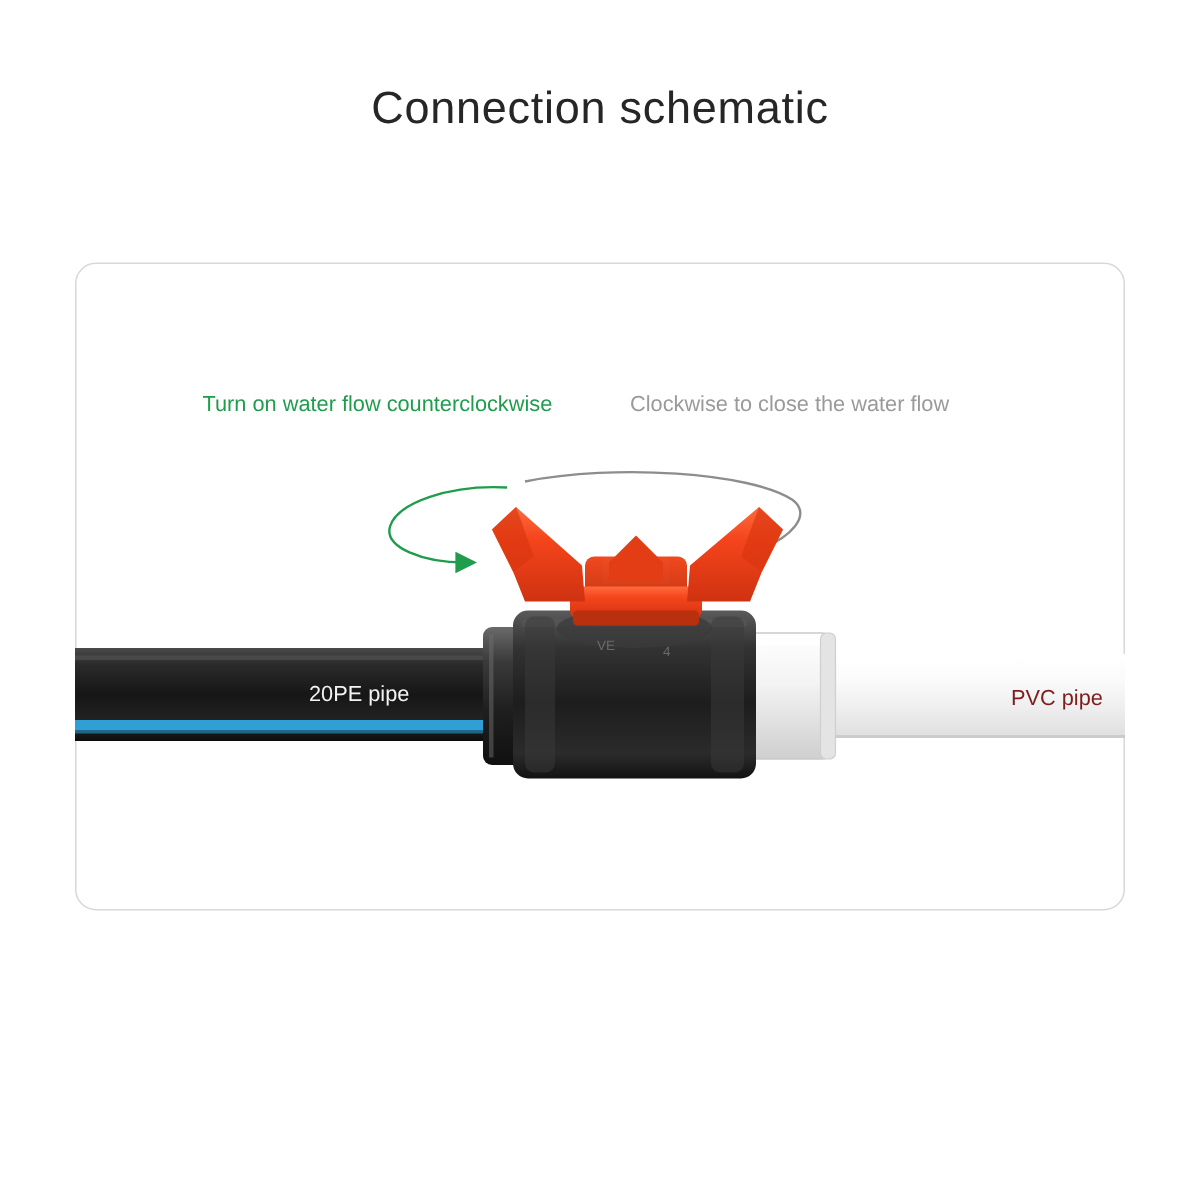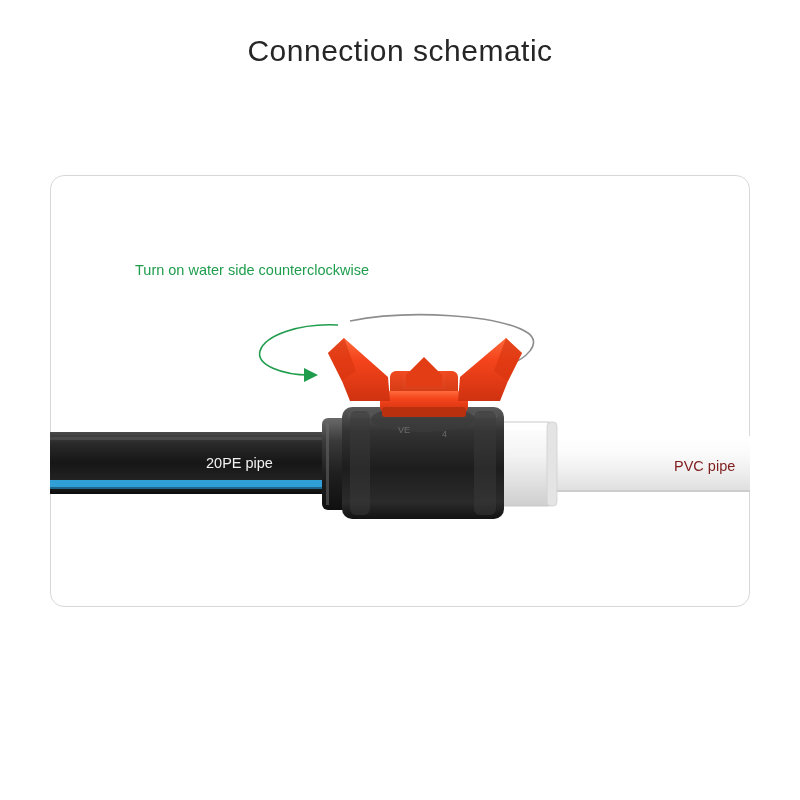--- a/index.html
+++ b/index.html
@@ -14,21 +14,21 @@
     overflow: hidden;
     position: relative;
   }
   .page {
     position: relative;
     width: 800px;
     height: 800px;
   }
   .title {
     position: absolute;
-    top: 34px;
+    top: 56px;
     left: 0;
     width: 800px;
     text-align: center;
     font-size: 30px;
     color: #262626;
     font-weight: 400;
     letter-spacing: 0.5px;
   }
   .card {
     position: absolute;
@@ -101,21 +101,22 @@
 </style>
 </head>
 <body>
 
 <div class="page">
 
   <div class="title">Connection schematic</div>
 
   <div class="card"></div>
 
-  <div class="label-ccw">Turn on water side counterclockwise</div>
+  <div class="label-ccw">Turn on water flow counterclockwise</div>
+  <div class="label-cw">Clockwise to close the water flow</div>
 
   <div class="stage">
     <svg class="scene" viewBox="0 0 700 432">
       <defs>
         <linearGradient id="peGrad" x1="0" y1="0" x2="0" y2="1">
           <stop offset="0%" stop-color="#4a4a4a"></stop>
           <stop offset="18%" stop-color="#2a2a2a"></stop>
           <stop offset="50%" stop-color="#161616"></stop>
           <stop offset="82%" stop-color="#242424"></stop>
           <stop offset="100%" stop-color="#0d0d0d"></stop>

